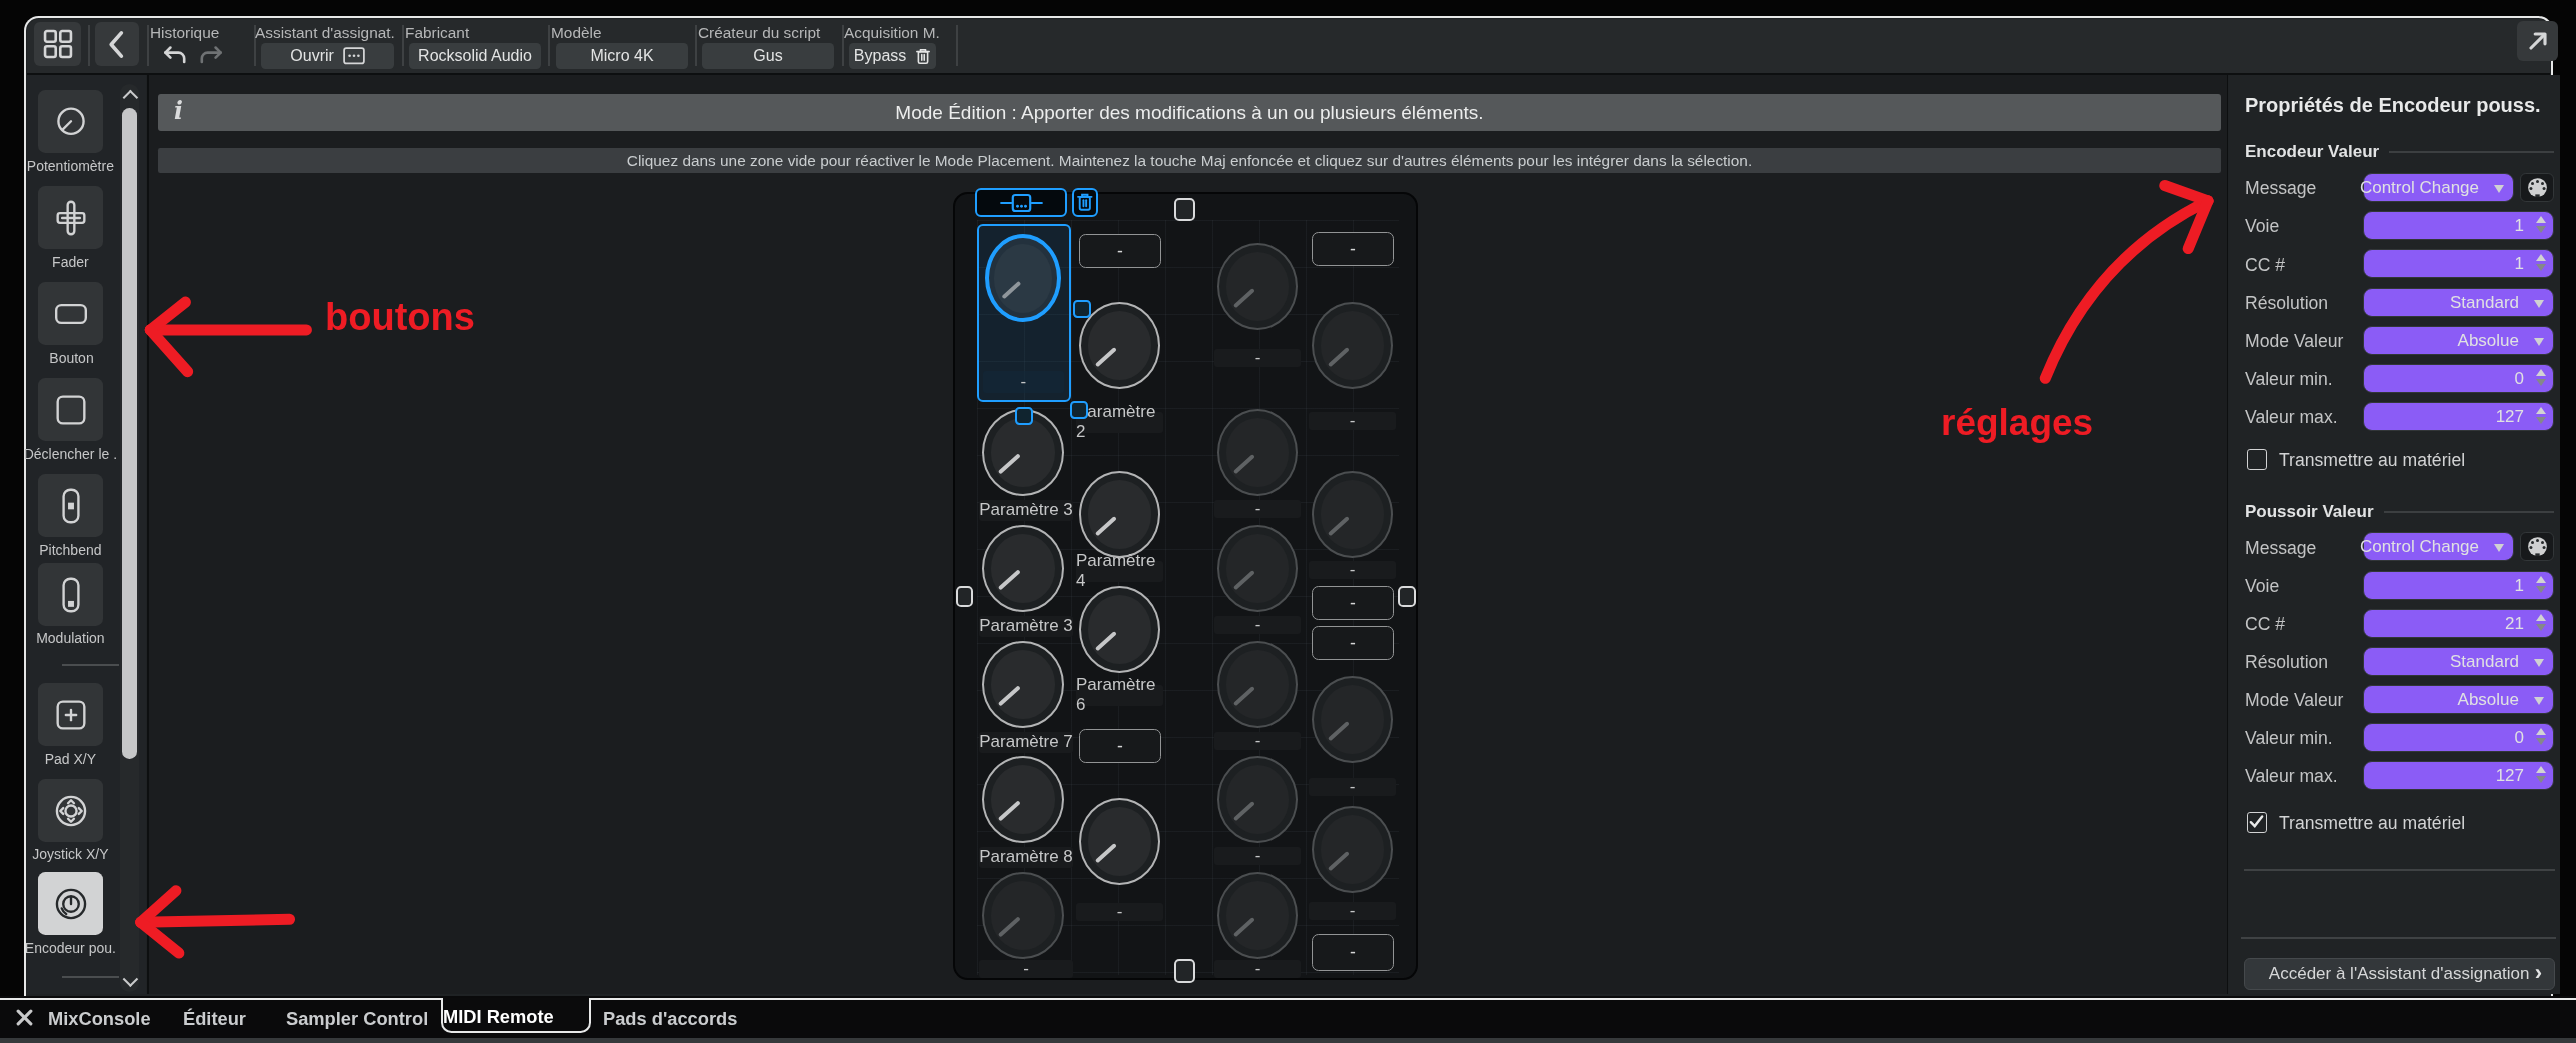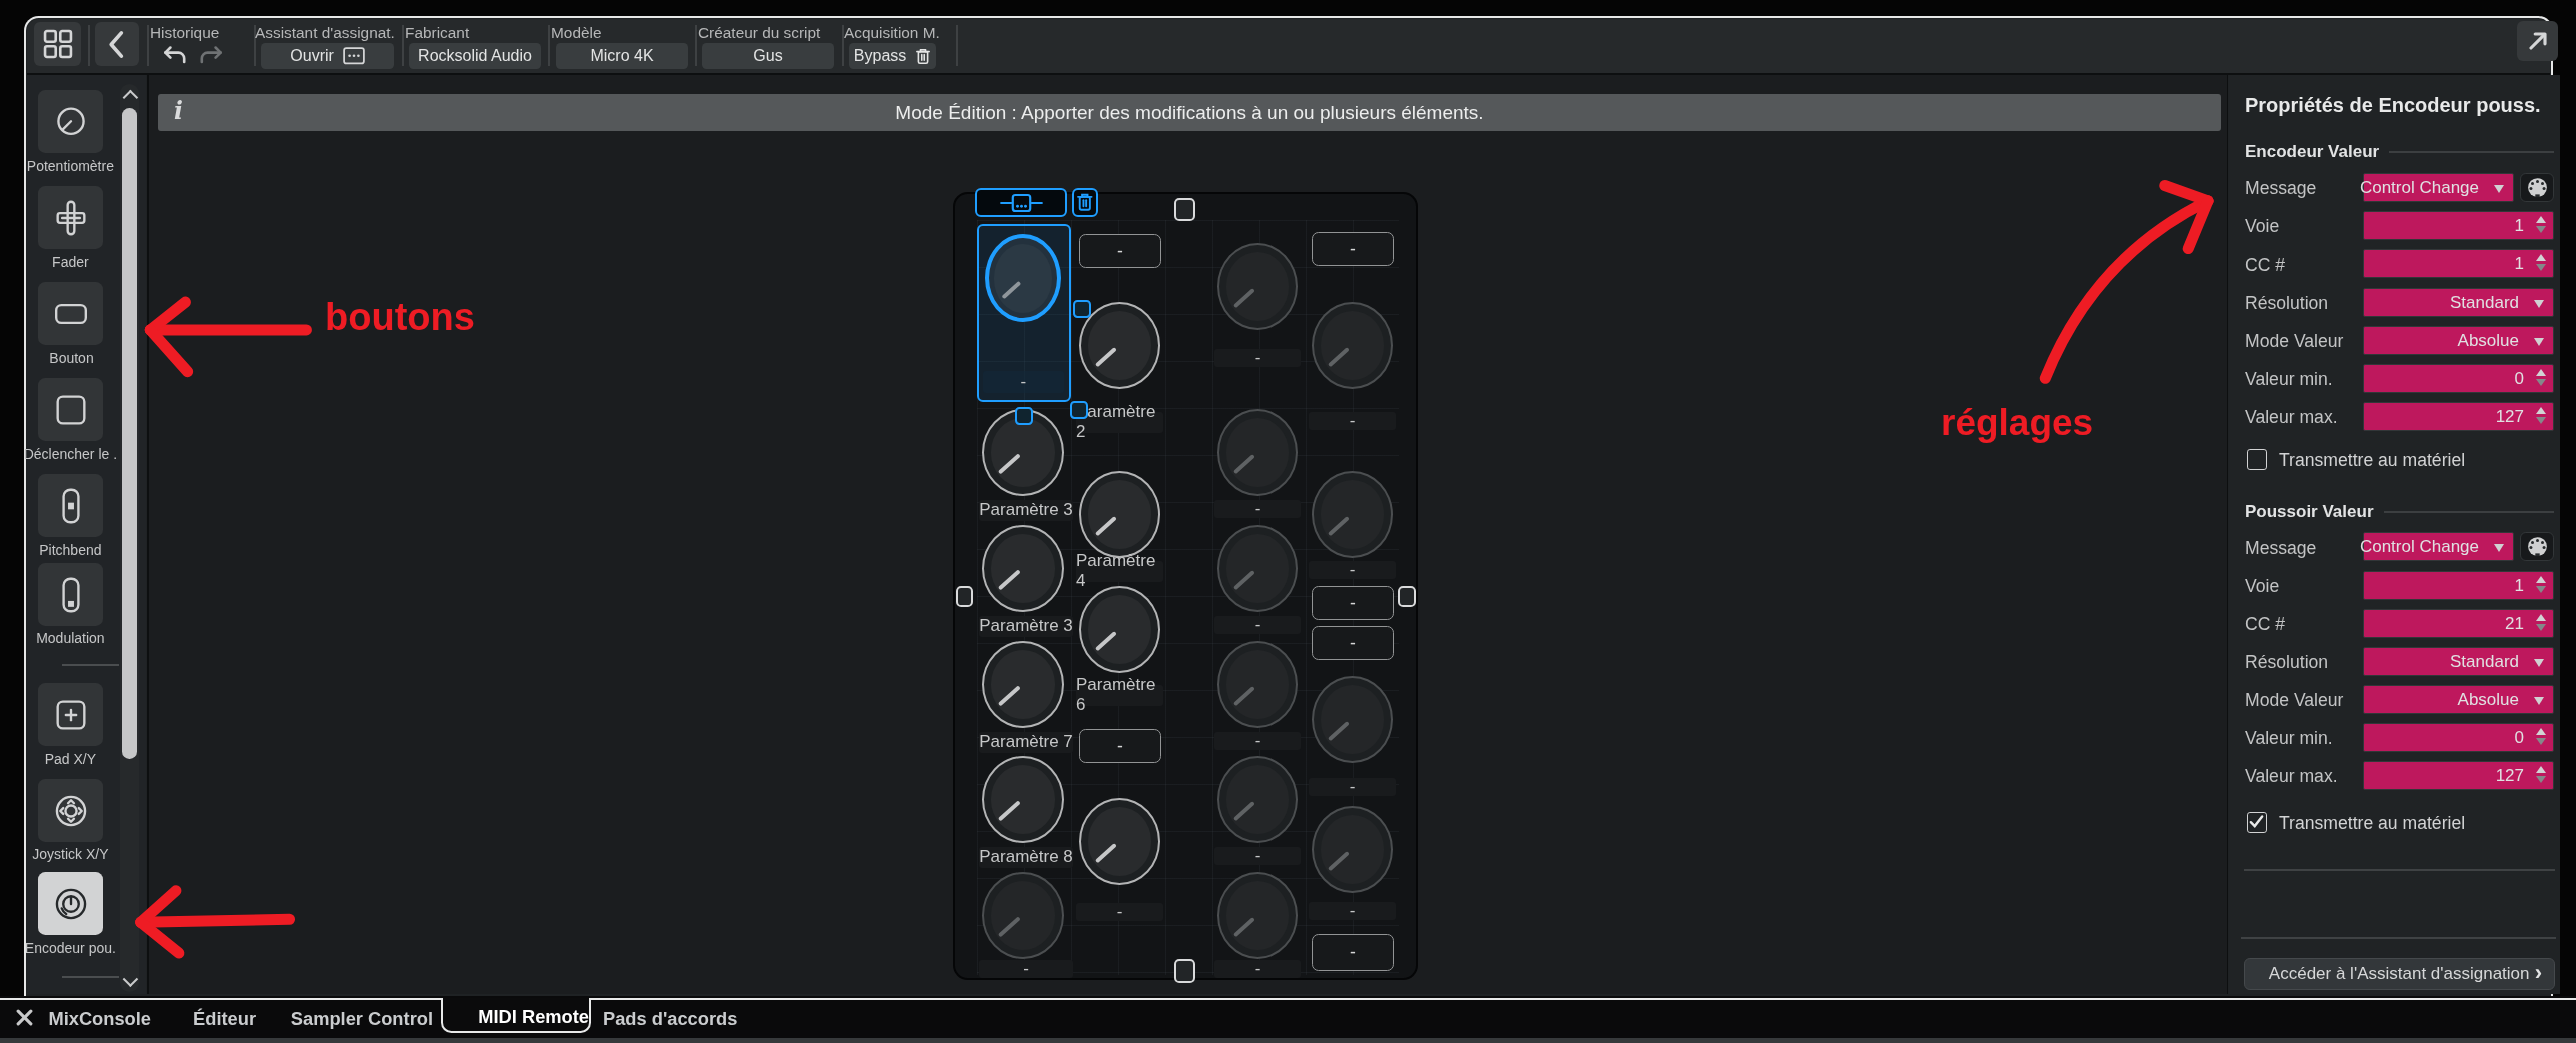--- a/index.html
+++ b/index.html
@@ -59,40 +59,40 @@
   .rh{position:absolute;border:2.6px solid #d9dadb;border-radius:5.1px;background:#222527;box-sizing:border-box;}
   .selbox{position:absolute;border:2.6px solid #1f9eff;border-radius:5.9px;background:rgba(30,110,175,.16);box-sizing:border-box;}
   .stool{position:absolute;border:2.6px solid #1f9eff;border-radius:5.9px;background:#04090d;
     display:flex;align-items:center;justify-content:center;color:#1f9eff;box-sizing:border-box;}
   
   #panel{left:2229px;top:75px;width:331px;height:919px;background:#202325;}
   #panel-title{position:absolute;left:16px;top:19px;font-size:20px;font-weight:bold;color:#e8e9e9;white-space:nowrap;}
   .sec-head{position:absolute;display:flex;align-items:center;font-weight:bold;font-size:17px;color:#e2e3e4;white-space:nowrap;}
   .sec-head i{flex:1;height:1.5px;background:#3c3f41;margin-left:10.3px;}
   .prow-label{position:absolute;font-size:17.6px;color:#c3c4c5;white-space:nowrap;}
-  .ctl{position:absolute;height:29px;background:#be185d;border:0.7px solid #323638;border-radius:2px;box-sizing:border-box;}
+  .ctl{position:absolute;height:29px;background:#8b5cf6;border:0.7px solid #323638;border-radius:9px;box-sizing:border-box;}
   .ctl .val{position:absolute;top:0;line-height:28px;font-size:17px;color:#e0e1e2;white-space:nowrap;}
   .ctl.num .val{right:29px;}
   .ctl.dd .val{right:34px;}
   .caret{position:absolute;right:9.5px;top:11px;width:0;height:0;border-left:5.9px solid transparent;border-right:5.9px solid transparent;border-top:8px solid #d0d1d2;}
   .spin{position:absolute;right:6.6px;top:3.7px;display:flex;flex-direction:column;gap:2.9px;}
   .spin .u{width:0;height:0;border-left:5.1px solid transparent;border-right:5.1px solid transparent;border-bottom:7.3px solid #d2d3d4;}
   .spin .d{width:0;height:0;border-left:5.1px solid transparent;border-right:5.1px solid transparent;border-top:7.3px solid #85888a;}
   .midi-btn{position:absolute;width:34px;height:29px;background:#17191b;border:0.7px solid #323638;border-radius:5.9px;
     display:flex;align-items:center;justify-content:center;box-sizing:border-box;}
   .cb{position:absolute;width:20.5px;height:20.5px;border:1.8px solid #d2d3d4;border-radius:2.9px;background:transparent;box-sizing:border-box;}
   .cb-label{position:absolute;font-size:17.6px;color:#d2d3d4;white-space:nowrap;}
   .pdiv{position:absolute;height:1.5px;background:#3f4244;}
   #assist-btn{position:absolute;left:14.7px;top:883px;width:311px;height:32px;background:#33373a;border:0.7px solid #45494c;
     border-radius:5.9px;color:#d6d7d8;font-size:17px;display:flex;align-items:center;justify-content:center;box-sizing:border-box;}
   #assist-btn b{position:absolute;right:11.7px;font-size:22px;font-weight:bold;color:#e2e3e4;top:0.7px;}
   
   #tabbar{left:0;top:996px;width:2576px;height:43px;background:#0a0a0b;}
   .tabline{position:absolute;top:1.5px;height:2.9px;background:#e8e9e9;}
-  .tab{position:absolute;top:7.3px;height:32px;line-height:32px;text-align:right;font-size:18.3px;font-weight:bold;color:#caccce;white-space:nowrap;}
+  .tab{position:absolute;top:7.3px;height:32px;line-height:32px;text-align:left;font-size:18.3px;font-weight:bold;color:#caccce;white-space:nowrap;}
   .tab.active{top:1.5px;height:35px;line-height:37px;color:#ffffff;border:2.9px solid #e8e9e9;border-top:none;
     border-radius:0 0 10.3px 10.3px;background:#0b0b0c;box-sizing:border-box;}
   #bottom-strip{left:0;top:1038px;width:2576px;height:5.9px;background:#36393b;}
   
   .anno-text{position:absolute;color:#ee1c24;font-weight:bold;white-space:nowrap;z-index:60;}
   #anno-svg{position:absolute;left:0;top:0;z-index:59;pointer-events:none;}
   svg{display:block;}
 </style>
 </head>
 <body>
@@ -291,20 +291,21 @@
   <div class="abs" id="sb-thumb"></div>
   <div class="chev" style="left:125px;top:974px;transform:rotate(225deg);"></div>
   <div class="abs" id="sidebar-rdiv"></div>
   <div class="abs" id="panel-ldiv"></div>
 
   <div class="abs" id="canvas"></div>
   <div class="abs" id="info-bar1">
     <span id="info-i">i</span>
     <div class="txt">Mode Édition : Apporter des modifications à un ou plusieurs éléments.</div>
   </div>
+  <div class="abs" id="info-bar2">Cliquez dans une zone vide pour réactiver le Mode Placement. Maintenez la touche Maj enfoncée et cliquez sur d'autres éléments pour les intégrer dans la sélection.</div>
 
   <div class="abs" id="surface">
     <div id="surface-grid"></div>
   </div>
   <div class="abs" id="surface-els" style="left:953px;top:192px;width:465px;height:788px;">
       <div class="selbox" style="left: 23.5px; top: 31.5px; width: 94px; height: 178px;">
         <div class="knob sel" style="left: 6.6px; top: 8.8px; width: 76px; height: 88px;"></div>
         <div class="plabel" style="left: 4.4px; top: 145px; width: 81px; height: 22px; background: rgba(18, 40, 58, 0.55);">-</div>
       </div>
       <div class="knob" style="left: 29px; top: 217px; width: 82px; height: 87px;"></div>

